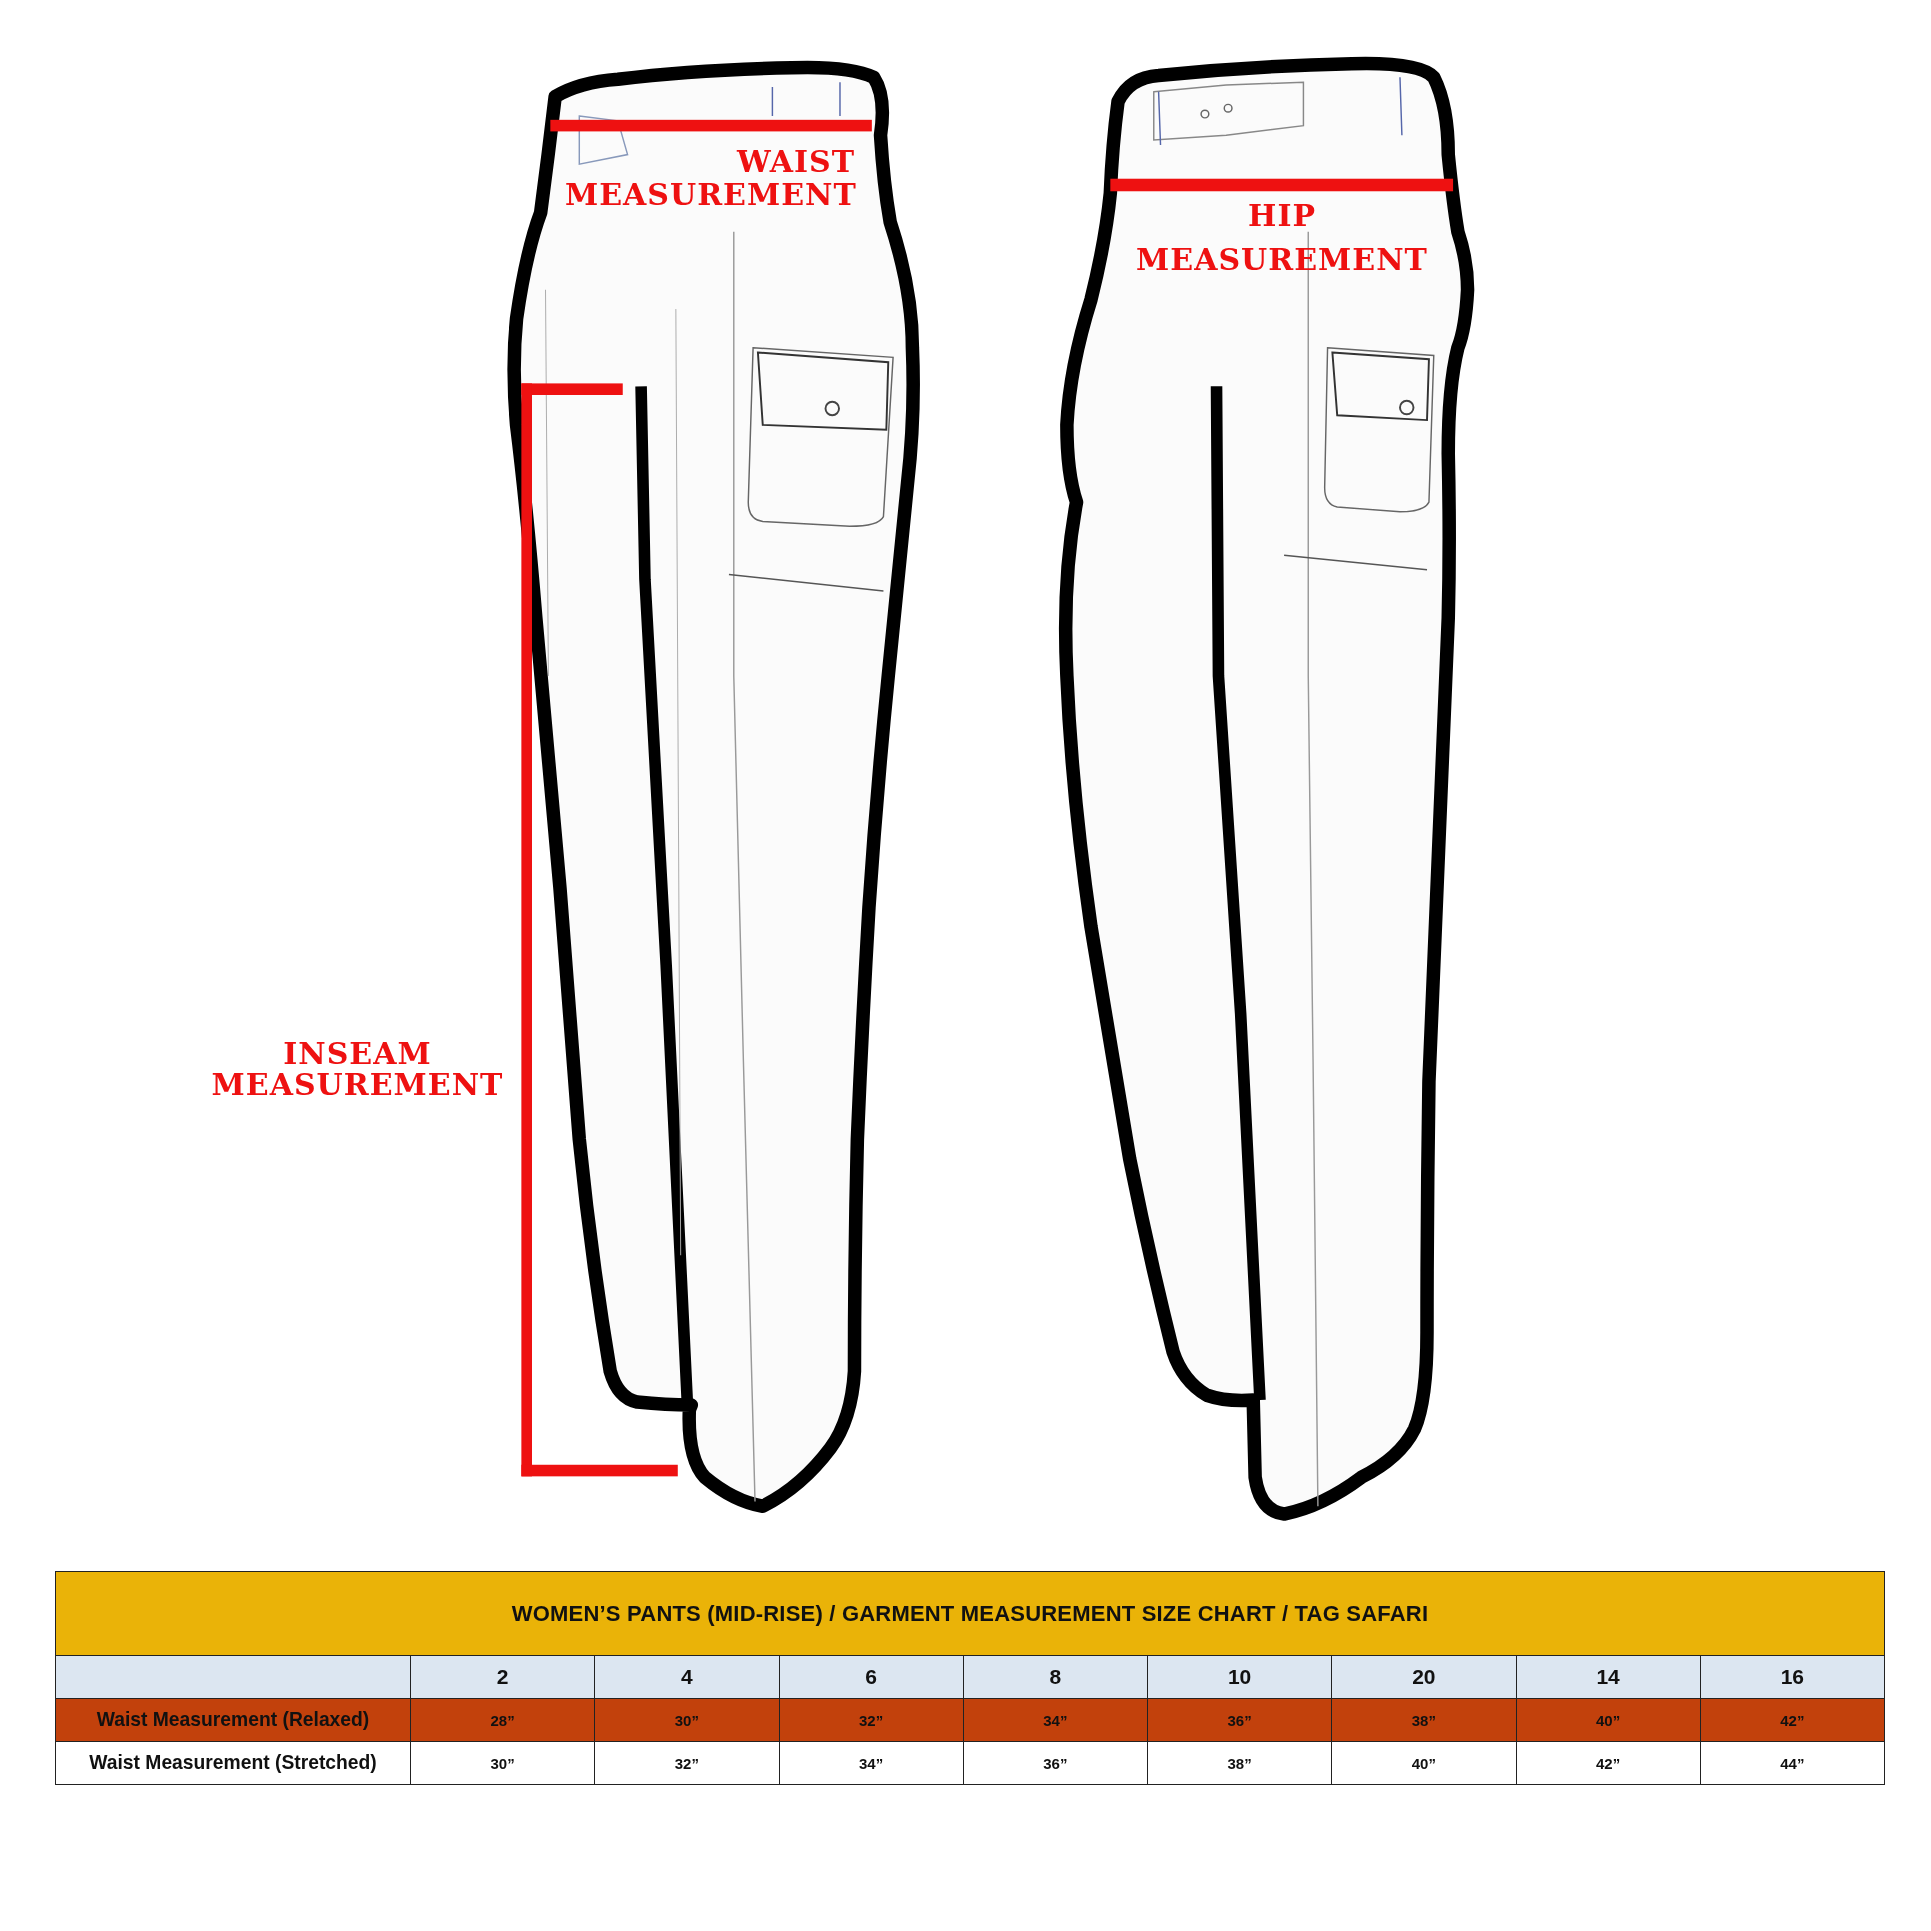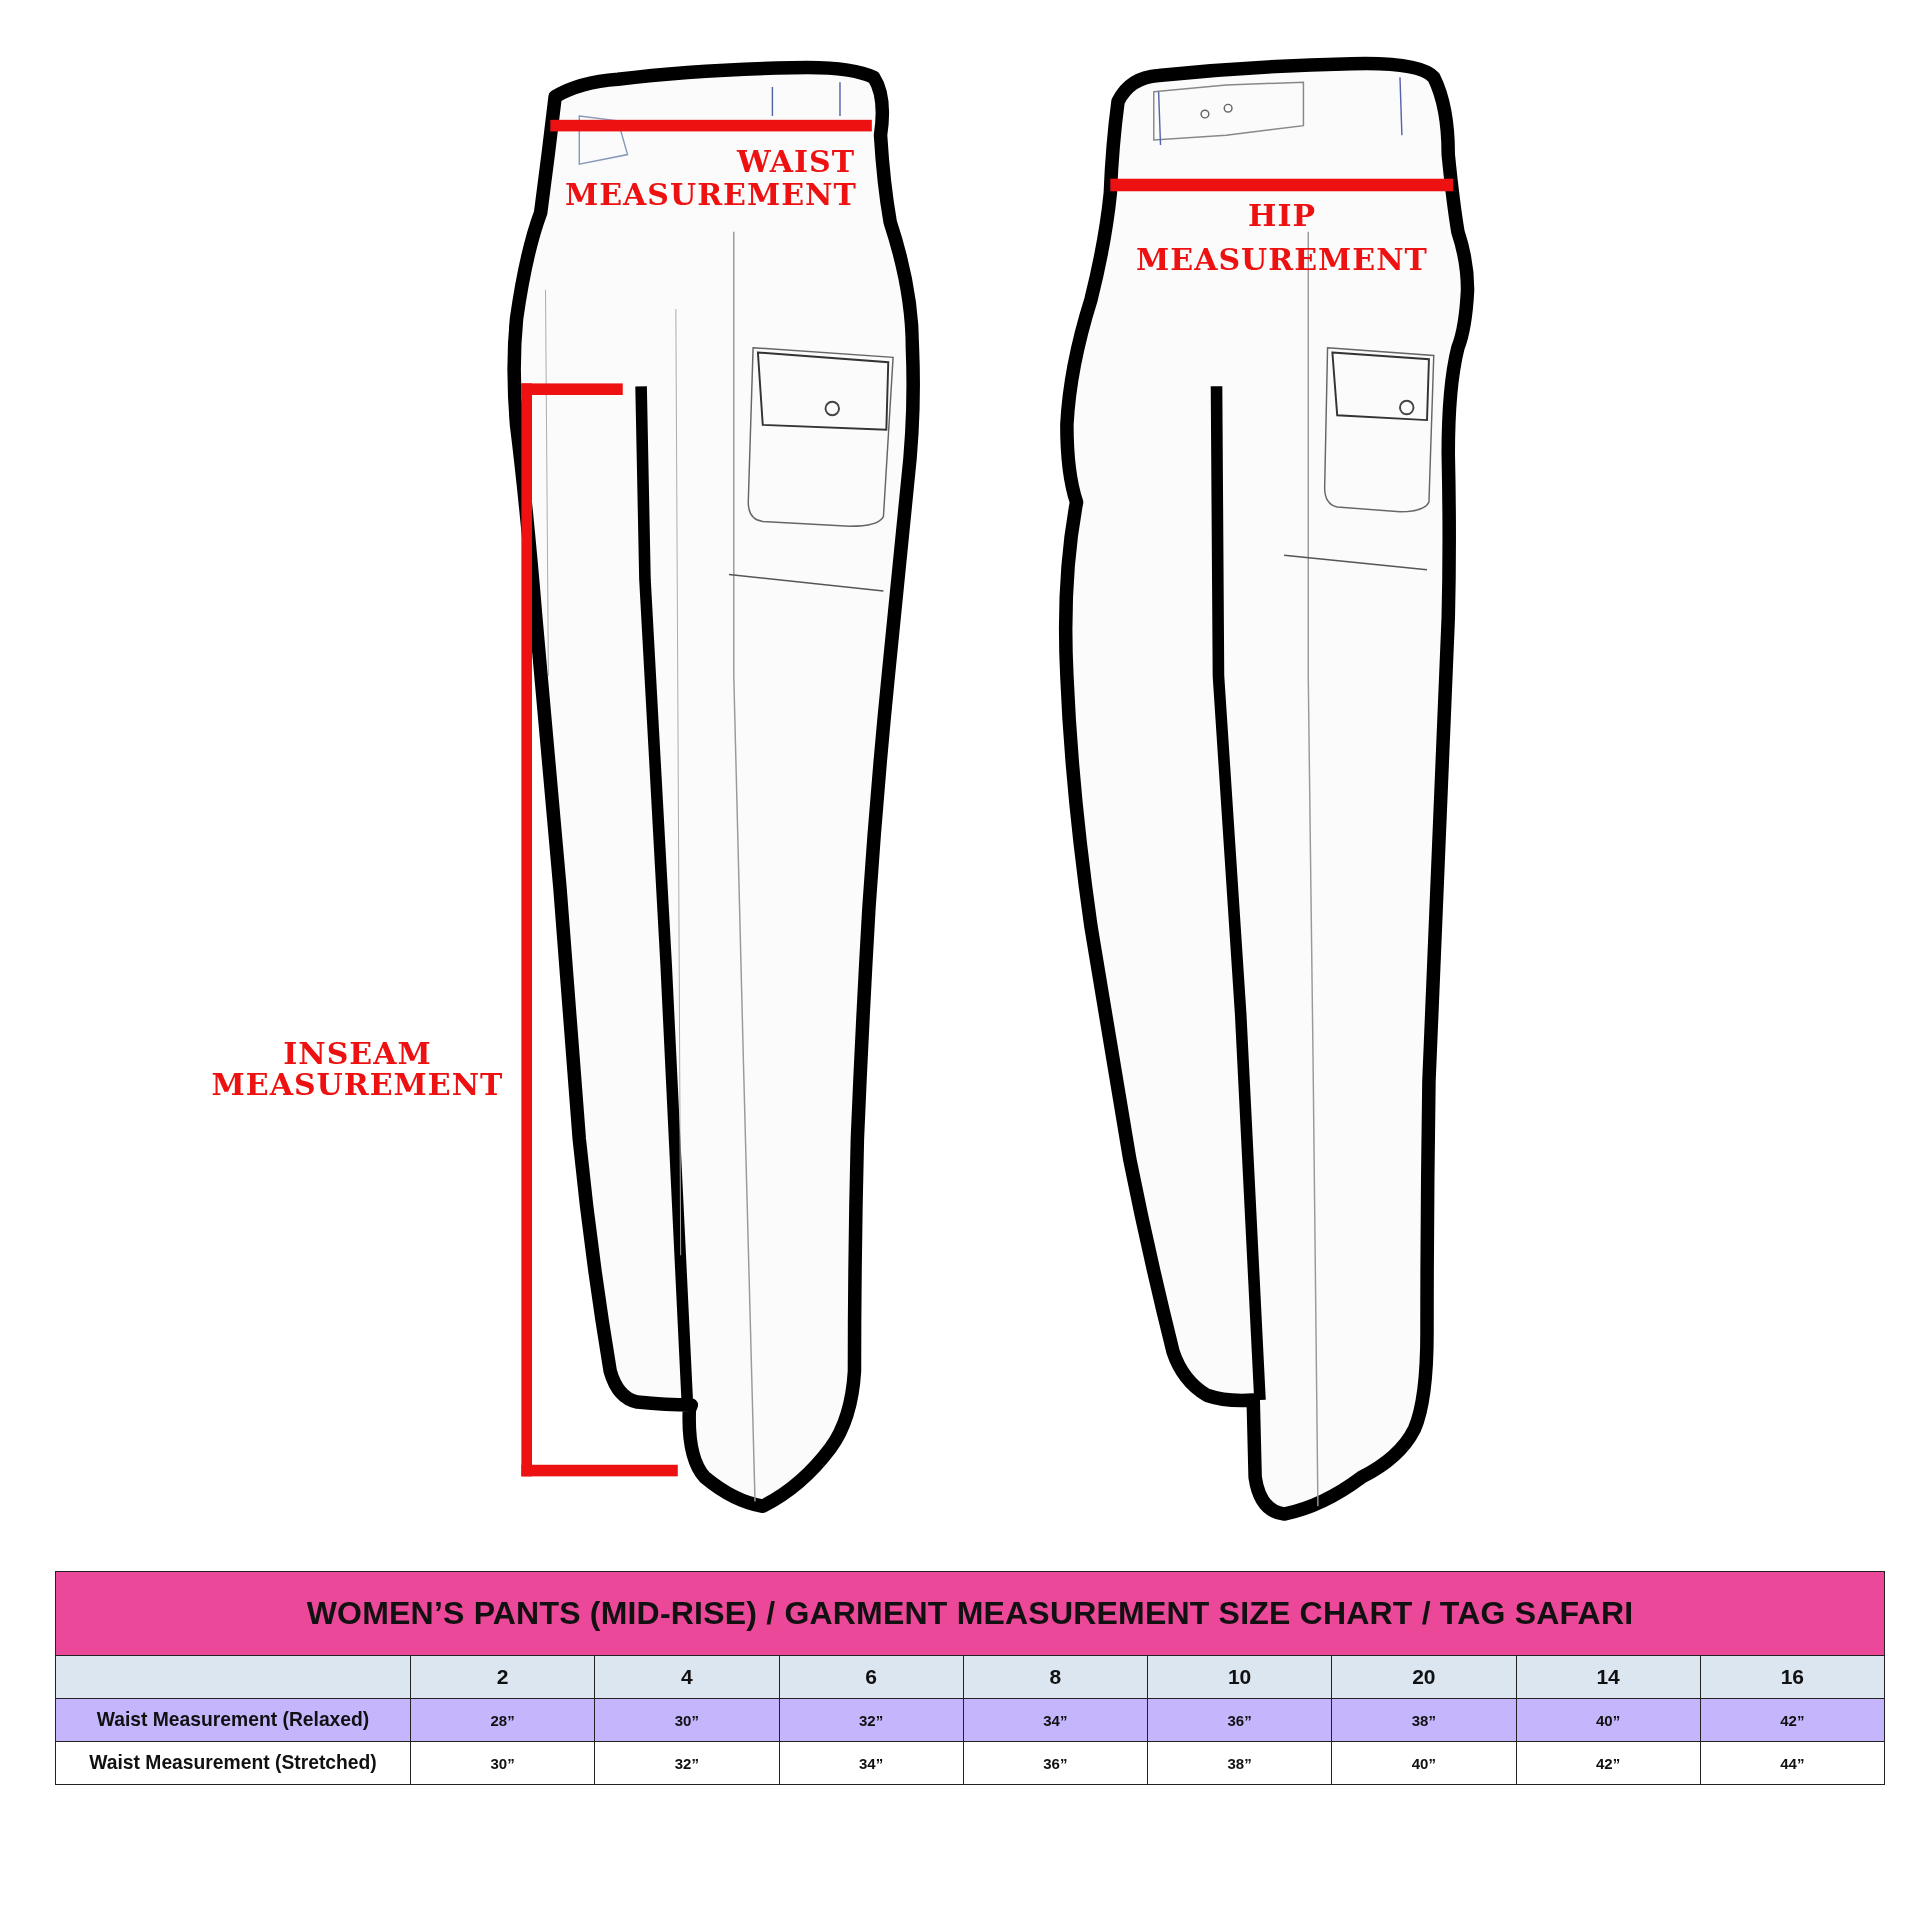--- a/index.html
+++ b/index.html
@@ -2,23 +2,23 @@
 <html><head>
 <meta charset="utf-8">
 <style>
   html, body { margin:0; padding:0; background:#ffffff; }
   body { width:1931px; height:1931px; position:relative; overflow:hidden; font-family:"Liberation Sans", sans-serif; }
   #illustration { position:absolute; left:0; top:0; width:1931px; height:1545px; }
   .label-red { position:absolute; color:#ee1111; font-family:"DejaVu Serif", serif; font-weight:bold; text-align:center; line-height:1; letter-spacing:1px; }
   .label-red span { display:block; }
   #size-table { position:absolute; left:55px; top:1571px; width:1830px; border-collapse:collapse; table-layout:fixed; border:1.9px solid #222; }
   #size-table td, #size-table th { border:1.4px solid #222; text-align:center; font-family:"Liberation Sans", sans-serif; font-weight:bold; color:#111; padding:0; }
-  .title-row td { background:#ec4899; height:83px; font-size:32px; letter-spacing:0.2px; }
+  .title-row td { background:#eab308; height:83px; font-size:22px; letter-spacing:0.2px; }
   .size-row th { background:#dce6f1; height:42px; font-size:21px; }
-  .row-relaxed td { background:#c4b5fd; }
+  .row-relaxed td { background:#c2410c; }
   .data-row td { height:42px; font-size:15px; }
   .row-label { font-size:19.3px !important; }
 </style>
 </head>
 <body>
 
 <svg id="illustration" viewBox="0 0 2000 1600" xmlns="http://www.w3.org/2000/svg">
 
   <g>
     <path d="M575,100 Q600,85 640,82 Q720,72 820,70 Q880,68 905,80 Q918,100 912,140 Q915,190 922,230 Q945,300 945,360 Q948,430 940,500 Q930,600 920,700 Q908,820 900,940 Q893,1060 888,1180 Q885,1300 885,1420 Q882,1470 860,1500 Q830,1540 790,1560 Q760,1555 730,1530 Q712,1510 714,1460 L716,1455 Q690,1455 660,1452 Q640,1448 632,1420 Q612,1300 600,1180 Q590,1050 580,920 Q568,780 555,640 Q545,520 535,440 Q530,380 535,330 Q545,260 560,220 Q568,160 575,100 Z" fill="#fbfbfb" stroke="#000" stroke-width="14" stroke-linejoin="round"></path>

